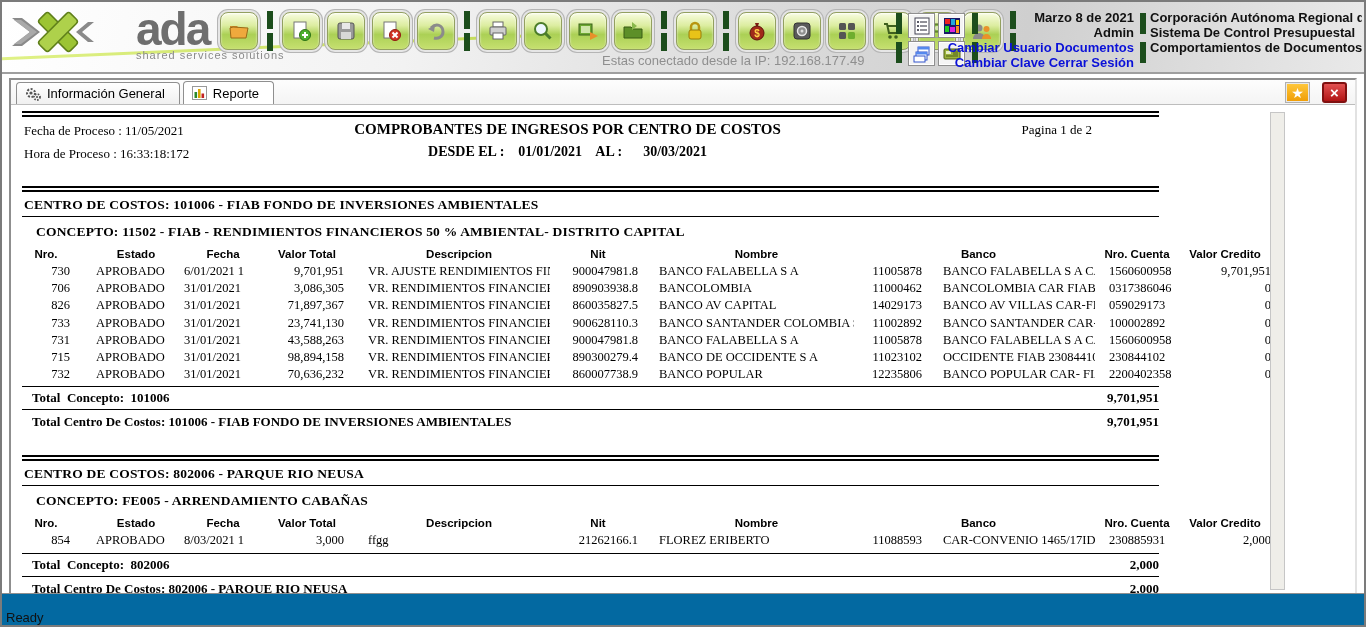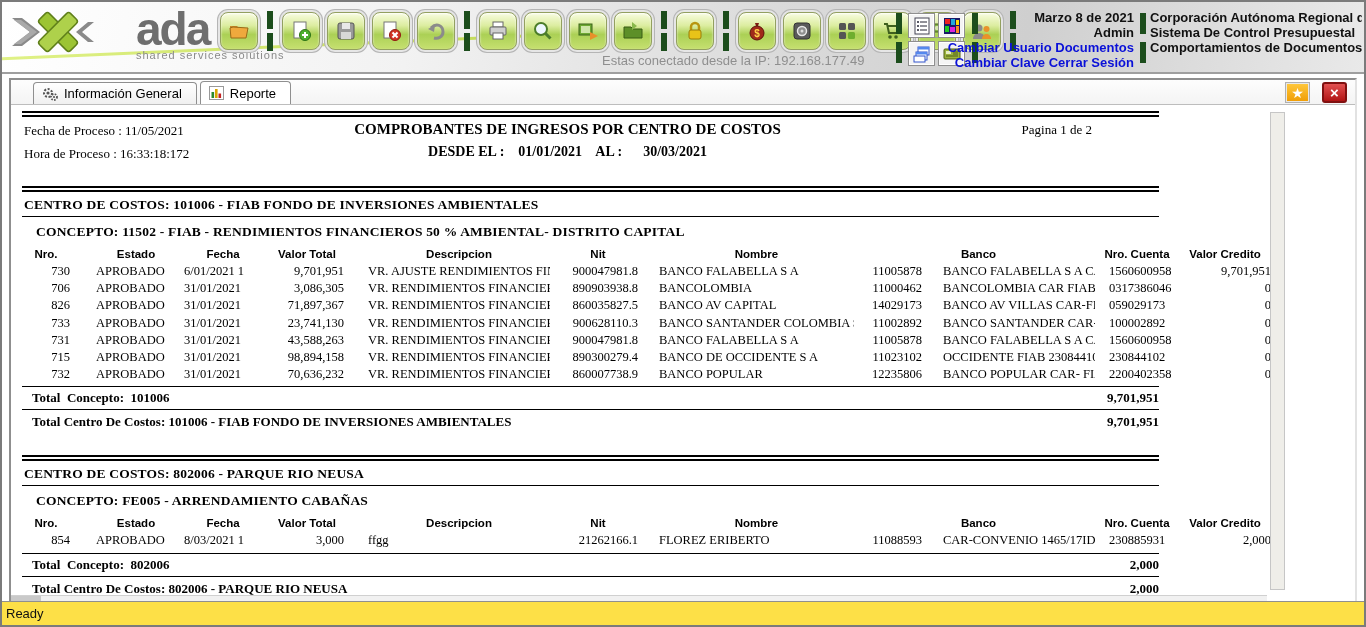--- a/index.html
+++ b/index.html
@@ -33,21 +33,21 @@
   .session { position:absolute; right:230px; top:8px; width:250px; text-align:right; line-height:15px; }
   .session .b { font:bold 13px "Liberation Sans",sans-serif; color:#111; }
   .linkrow { font:bold 13px "Liberation Sans",sans-serif; }
   .link { color:#0a10d8; cursor:pointer; }
   .appinfo { position:absolute; left:1148px; top:8px; width:212px; overflow:hidden; line-height:15px; }
   .appinfo div { font:bold 13px "Liberation Sans",sans-serif; color:#111; white-space:nowrap; }
 
   
   .main { position:absolute; left:7px; right:7px; top:76px; bottom:21px; background:#ffffff;
     border:2px solid; border-color:#8f8f8f #e2e2e2 #e2e2e2 #8f8f8f; }
-  .tabbar { position:relative; height:25px; border-bottom:1px solid #bdbdbd; background:linear-gradient(#fdfdfd,#f4f4f4); display:flex; align-items:flex-end; padding-left:22px; gap:3px; }
+  .tabbar { position:relative; height:25px; border-bottom:1px solid #bdbdbd; background:linear-gradient(#fdfdfd,#f4f4f4); display:flex; align-items:flex-end; padding-left:5px; gap:3px; }
   .tab { height:22px; display:flex; align-items:center; gap:6px; padding:0 14px 0 8px; border:1px solid #8f8f8f; border-bottom:none;
     border-radius:4px 4px 0 0; background:linear-gradient(#ffffff,#f0f0f0); font:13px "Liberation Sans",sans-serif; cursor:pointer; }
   .tab.active { font-weight:normal; background:#fff; height:23px; }
   .winbtns { position:absolute; right:8px; top:2px; display:flex; gap:12px; }
   .wbtn { width:25px; height:21px; display:flex; align-items:center; justify-content:center; cursor:pointer; }
   .star { background:linear-gradient(#ffc93e,#ef9c05); border:1px solid #b0b0b0; box-shadow:0 0 0 1px #e8e8e8 inset; color:#fff; font-size:14px; }
   .close { background:linear-gradient(#e25050,#b11414); border:2px solid #801010; border-radius:3px; color:#fff; font:bold 15px "Liberation Sans",sans-serif; }
 
   .vscroll { position:absolute; right:70px; top:32px; bottom:12px; width:15px; background:#efeee9; border:1px solid #c6c6c6; cursor:pointer; }
   .hscroll { position:absolute; left:0; right:88px; bottom:0; height:7px; background:#f1f1f1; border-top:1px solid #d0d0d0; cursor:pointer; }
@@ -76,22 +76,22 @@
   .c { white-space:nowrap; overflow:hidden; }
   .r { text-align:right; }
   .pl6 { padding-left:6px; }
 
   .totrow { display:flex; justify-content:space-between; font:bold 13px "Liberation Serif",serif; align-items:center; }
   .totrow .lab { padding-left:10px; white-space:pre; }
   .tc { height:22px; }
   .tcc { height:24px; }
   .spacer { height:16px; }
 
-  .statusbar { position:absolute; left:0; right:0; bottom:0; height:24px; background:#fde047; border-top:1px solid #8f8f8f;
-    font:13px "Liberation Sans",sans-serif; color:#111; display:flex; align-items:center; padding-left:4px; }
+  .statusbar { position:absolute; left:0; right:0; bottom:0; height:32px; background:#0369a1; border-top:1px solid #8f8f8f;
+    font:13px "Liberation Sans",sans-serif; color:#111; display:flex; align-items:flex-end; padding-left:4px; }
 </style>
 </head>
 <body>
 
 <div class="window">
 
   <div class="header">
     <div class="limeline"></div>
 
     <div class="logo">

